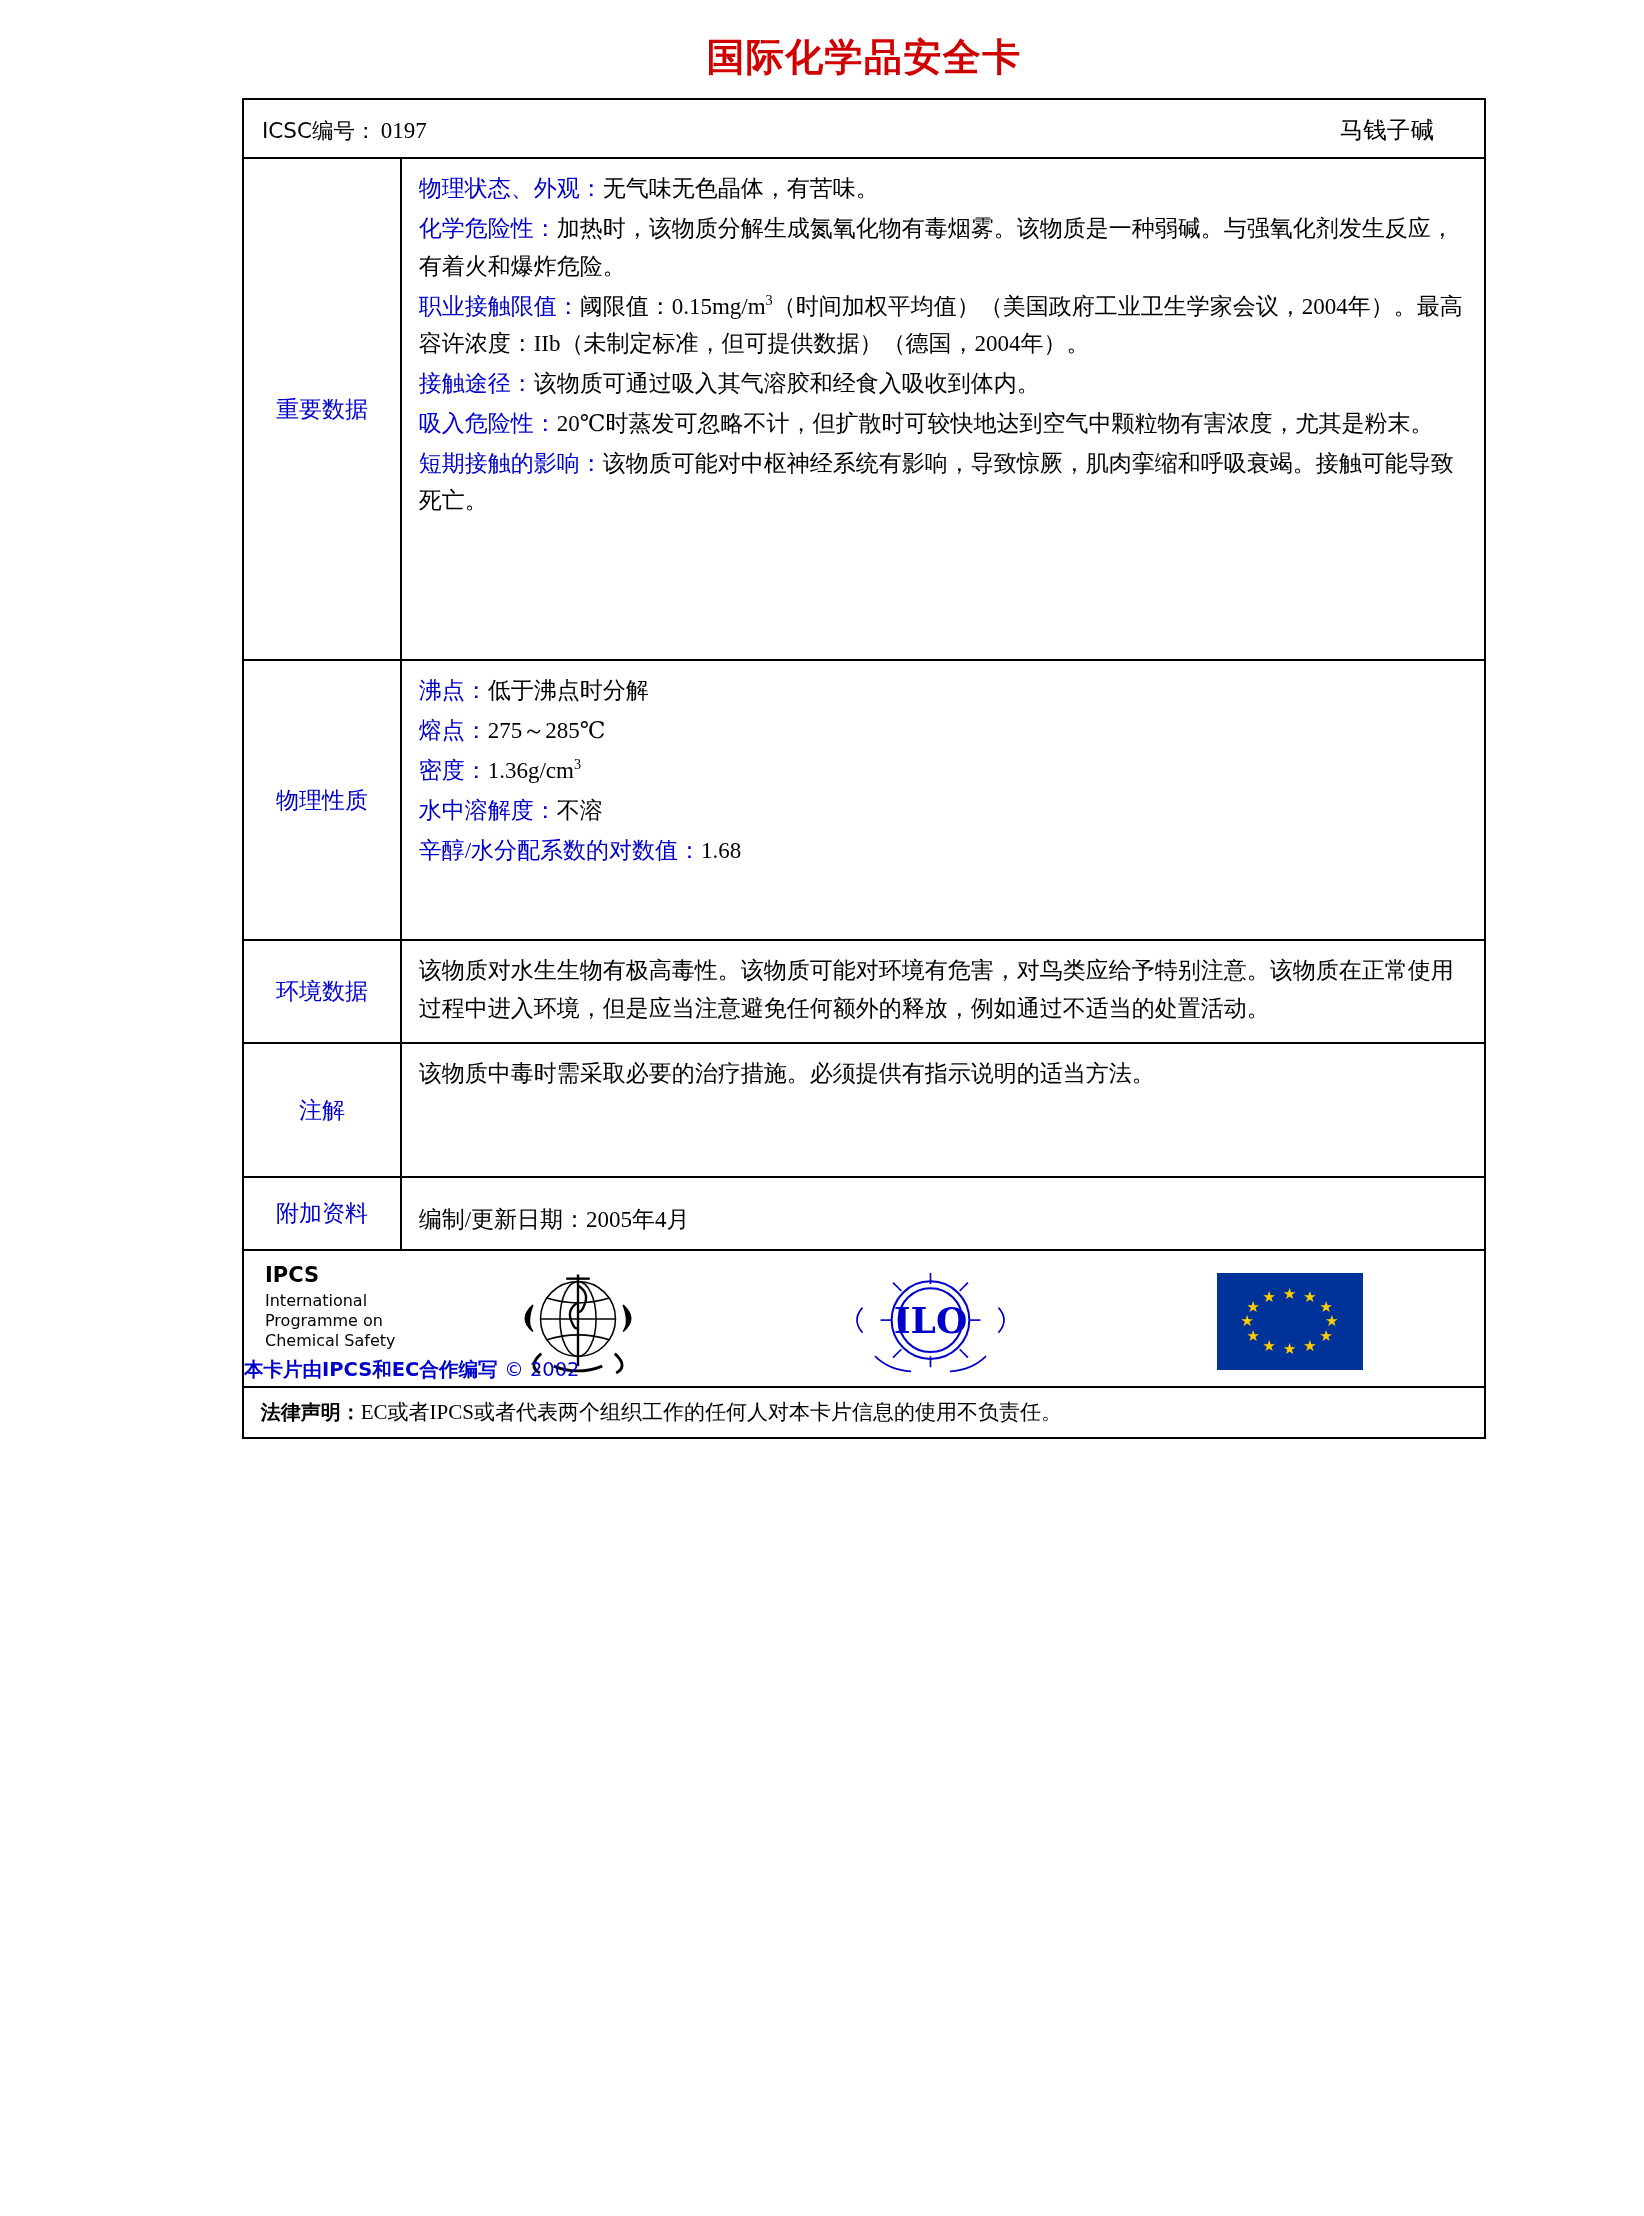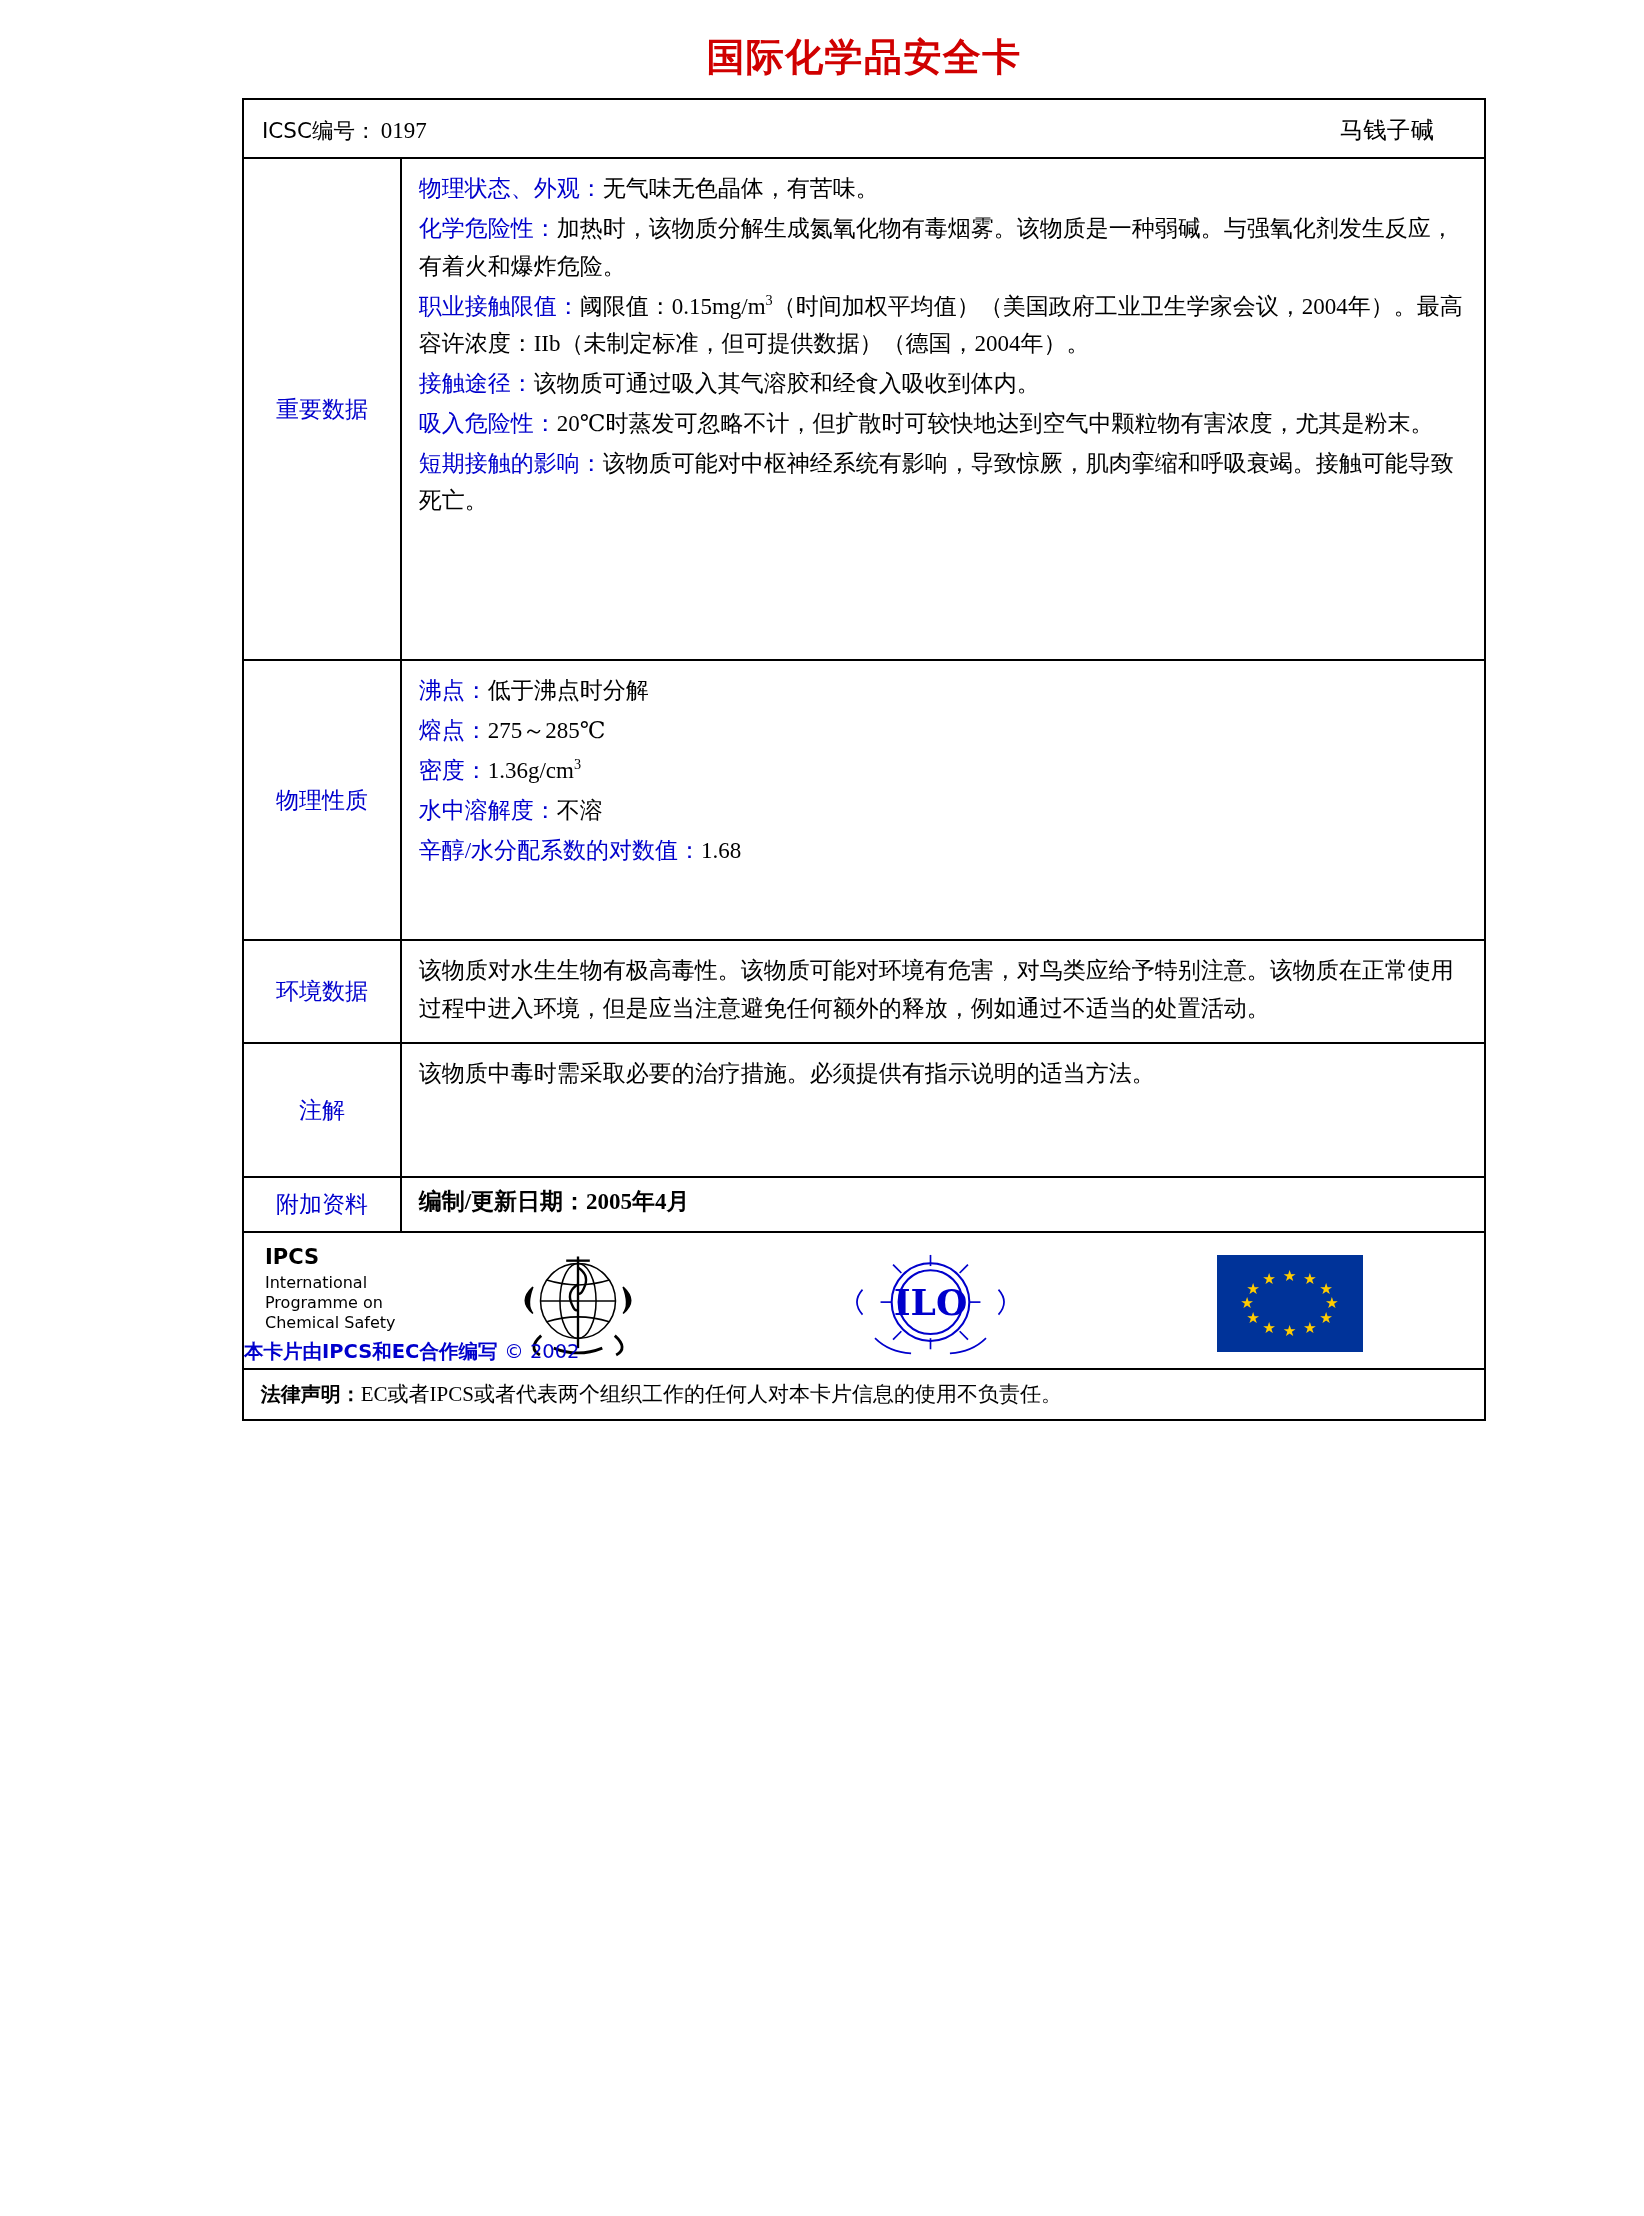--- a/index.html
+++ b/index.html
@@ -95,21 +95,21 @@
     color: #0000cc;
   }
   sup {
     font-size: 0.62em;
     vertical-align: super;
     line-height: 0;
   }
   .important-body { min-height: 500px; }
   .phys-body { min-height: 278px; }
   .notes-body { min-height: 132px; border-radius: 30px; }
-  .addl-row .row-body { padding-top: 5px; padding-bottom: 8.3px; font-weight: bold; }
+  .addl-row .row-body { padding-top: 23px; padding-bottom: 8.3px; }
 
   
   .logo-row {
     display: flex;
     align-items: flex-start;
     border-bottom: 2.1px solid #000;
     padding: 11px 14px 5.6px 14px;
     position: relative;
   }
   .ipcs-block {

